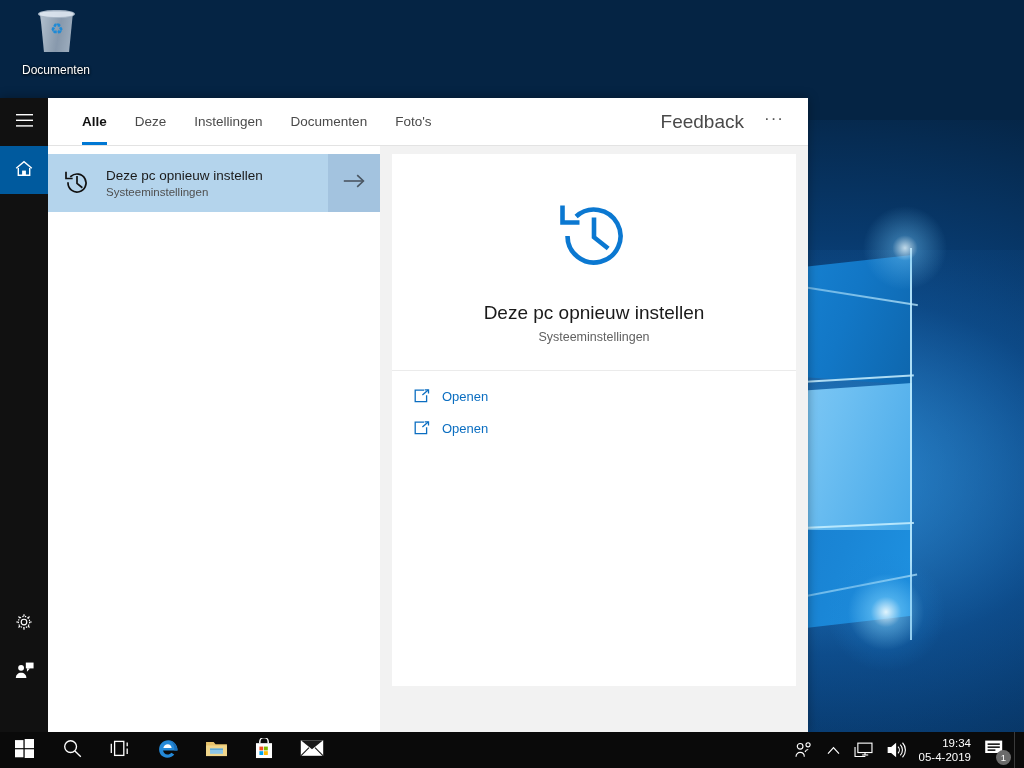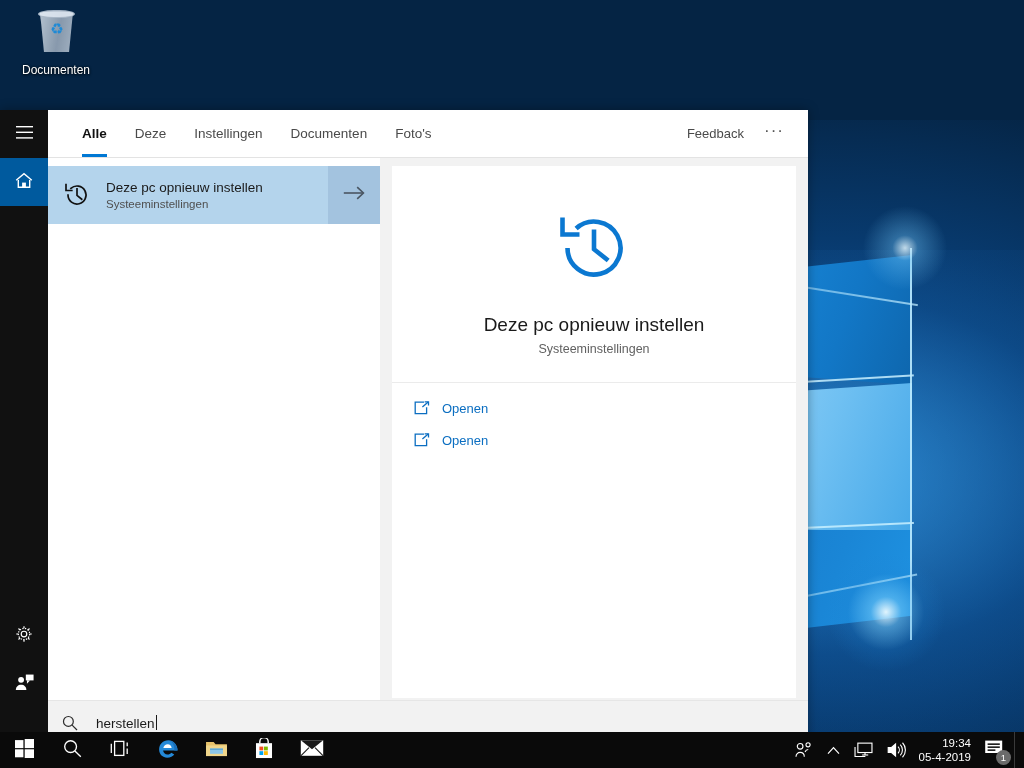--- a/index.html
+++ b/index.html
@@ -89,21 +89,20 @@
   #recycle-bin .label {
     margin-top: 3px; color: #fff; font-size: 12px; line-height: 15px;
     text-shadow: 0 1px 3px rgba(0,0,0,0.85), 0 0 2px rgba(0,0,0,0.7);
   }
 
   
   #search-flyout {
     position: absolute; left: 0; top: 98px; width: 808px; height: 634px;
     display: flex; background: #4c1d95;
     box-shadow: 0 0 10px rgba(0,0,0,0.35);
-    margin-top: 12px;
   }
 
   
   #nav-rail {
     width: 48px; background: #111111; position: relative;
     display: flex; flex-direction: column; align-items: center;
   }
   .rail-btn {
     width: 48px; height: 48px; display: flex; align-items: center;
     justify-content: center; color: #ffffff; cursor: default;
@@ -124,21 +123,21 @@
     padding: 0 14px; font-size: 13.5px; color: #4a4a4a; cursor: default;
   }
   .tab:first-child { padding-left: 12px; }
   .tab.active { color: #111; font-weight: bold; }
   .tab.active::after {
     content: ""; position: absolute; left: 12px; right: 14px; bottom: 0;
     height: 3px; background: #0078d4;
   }
   .tab .chev { margin-left: 7px; display: inline-block; }
   .tab-fill { flex: 1 1 auto; }
-  #feedback-btn { font-size: 13px; color: #4a4a4a; padding: 0 10px; cursor: default; }
+  #feedback-btn { font-size: 19px; color: #4a4a4a; padding: 0 10px; cursor: default; }
   #more-options-btn {
     font-size: 17px; color: #555; padding: 0 10px 6px 10px; letter-spacing: 1px;
     cursor: default; line-height: 10px;
   }
   #tabbar-divider { height: 1px; background: #e3e3e3; flex: 0 0 auto; }
 
   
   #flyout-body { flex: 1 1 auto; display: flex; min-height: 0; background: #f2f2f2; }
 
   
@@ -388,29 +387,20 @@
                   </svg>
                 </span>
                 <span class="alabel">Openen</span>
               </div>
             </div>
           </div>
         </div>
 
       </div>
 
-      <div id="search-bar">
-        <span class="sicon">
-          <svg width="16" height="16" viewBox="0 0 16 16" fill="none" stroke="#2b2b2b" stroke-width="1.2">
-            <circle cx="6.4" cy="6.4" r="4.9"></circle>
-            <path d="M10.1 10.1 L15.0 15.0"></path>
-          </svg>
-        </span>
-        <span id="search-input-text"><span>herstellen</span><span id="text-caret"></span></span>
-      </div>
 
     </div>
   </div>
 
   <div id="taskbar">
     <div class="tb-btn">
       <span>
         <svg width="19" height="19" viewBox="0 0 19 19">
           <rect x="0" y="1.1" width="8.4" height="8.0" fill="#fff"></rect>
           <rect x="9.7" y="0" width="9.3" height="9.1" fill="#fff"></rect>

